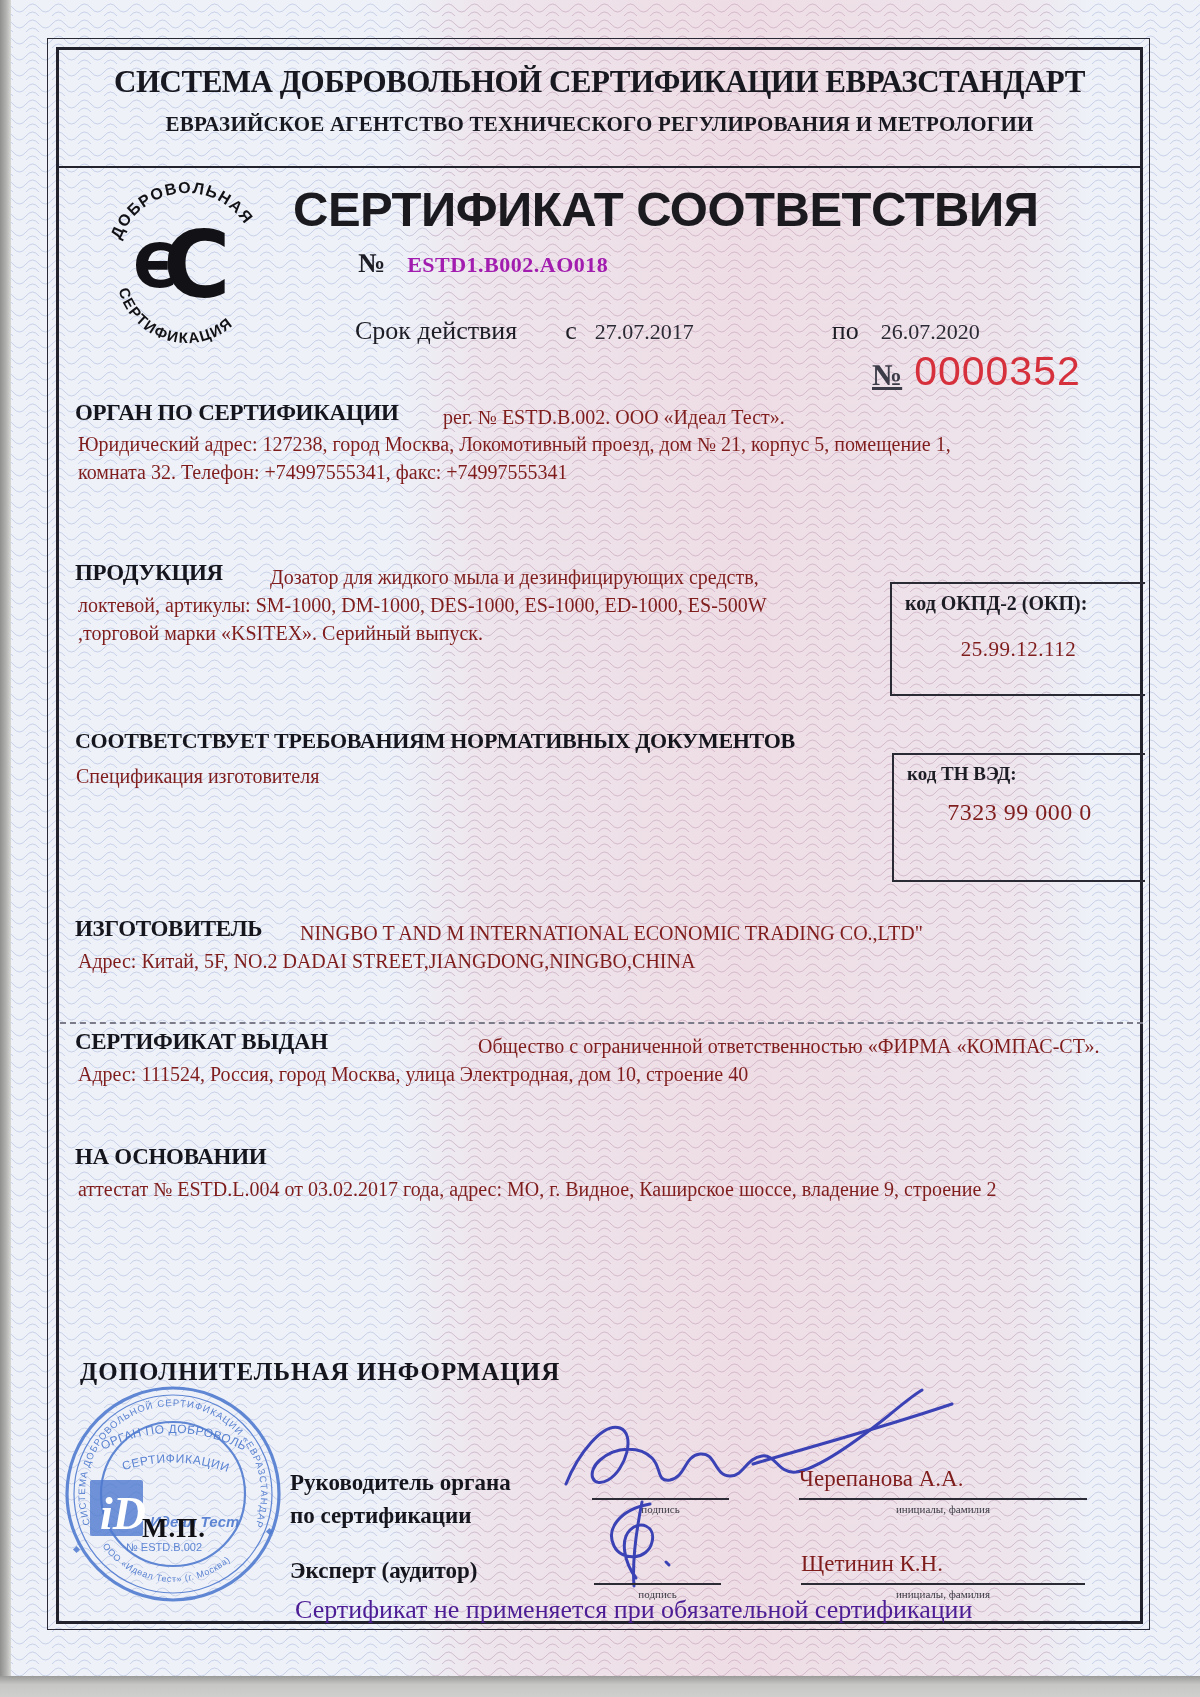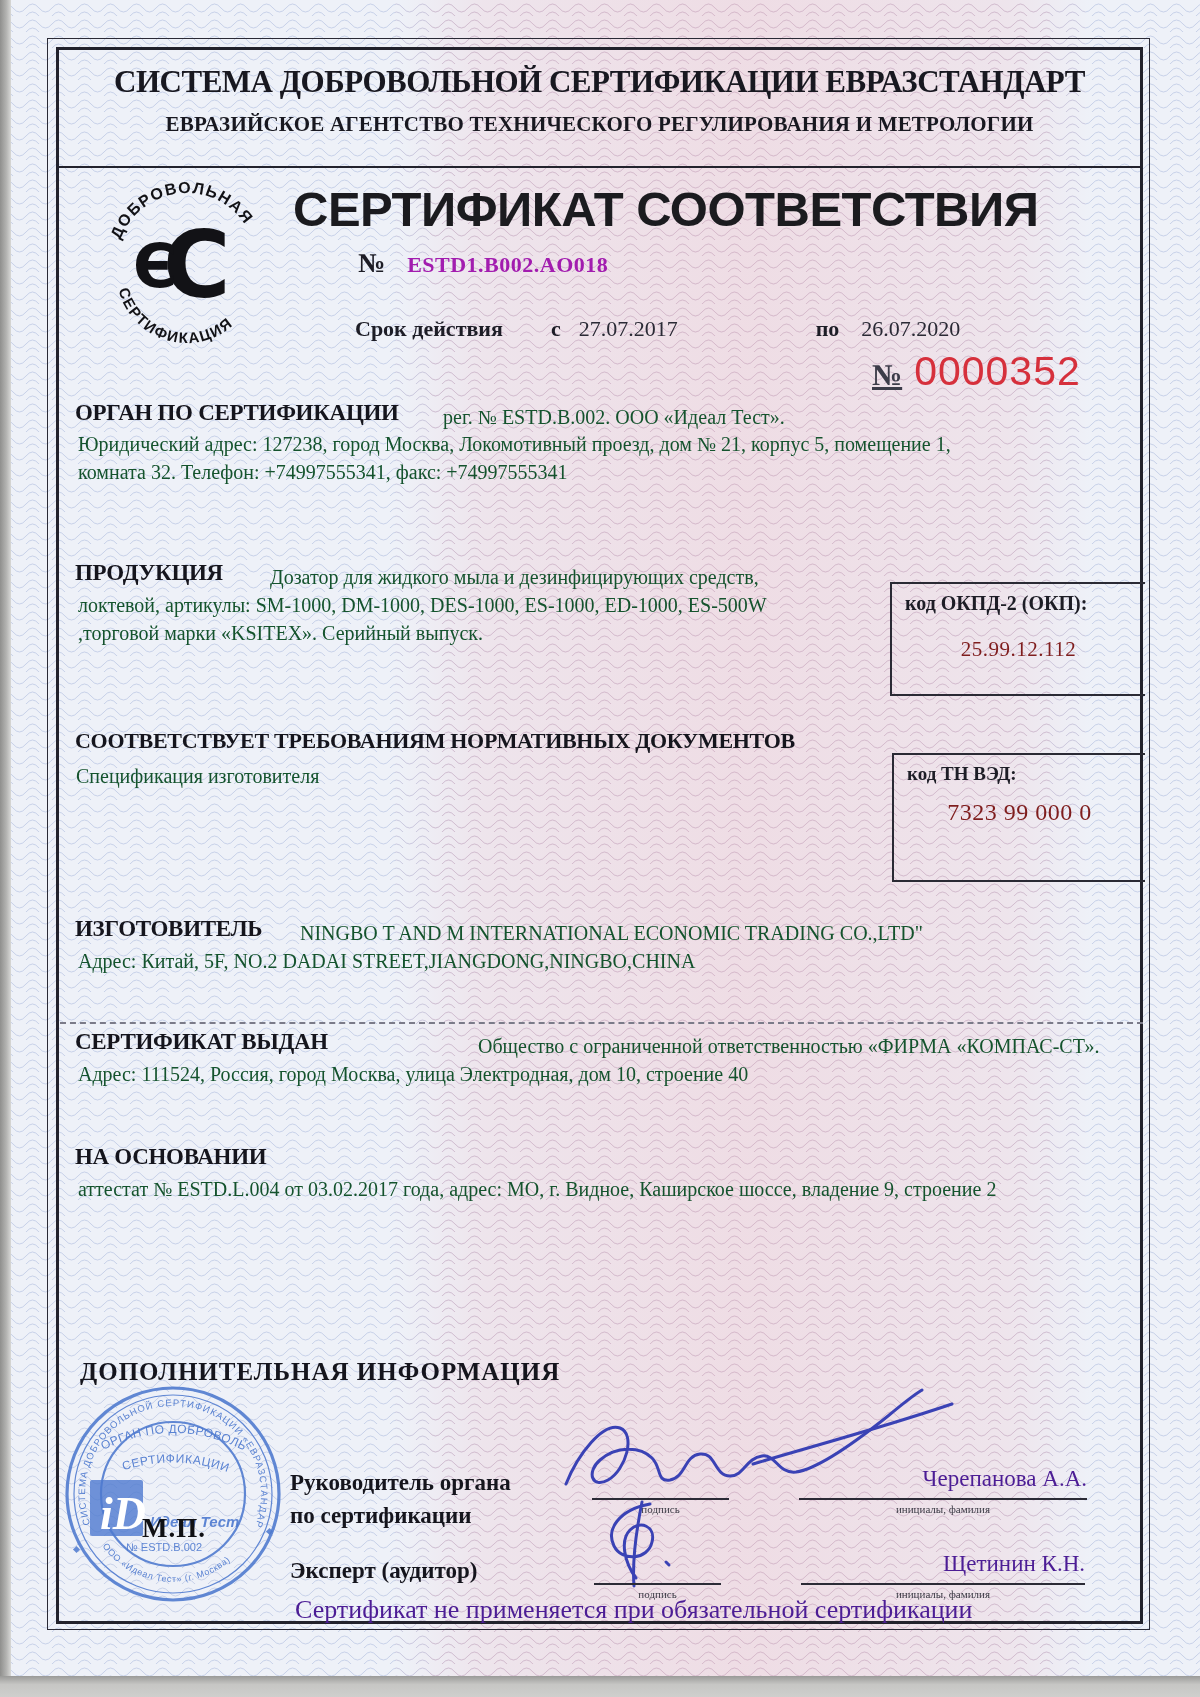--- a/index.html
+++ b/index.html
@@ -1,48 +1,48 @@
 <!DOCTYPE html>
 <html><head>
 <meta charset="utf-8">
 <style>
   html,body{margin:0;padding:0;background:#b7b7b5;}
   .scan{position:relative;width:1200px;height:1697px;overflow:hidden;background:#c9c9c7;
         font-family:"Liberation Serif","DejaVu Serif",serif;}
   .paper{position:absolute;left:0;top:0;width:1200px;height:1697px;}
   .abs{position:absolute;}
-  .t{font:20px/28px "Liberation Serif","DejaVu Serif",serif;color:#14532d;white-space:nowrap;}
+  .t{font:20px/28px "Liberation Serif","DejaVu Serif",serif;color:#7f1d1d;white-space:nowrap;}
   .h{font-family:"Liberation Serif","DejaVu Serif",serif;font-weight:bold;font-size:23px;
      color:#15151d;letter-spacing:-0.3px;white-space:nowrap;}
   .row{display:flex;align-items:baseline;}
   .hdr1{width:1087px;left:56px;top:64px;text-align:center;font-weight:bold;font-size:31px;
         letter-spacing:-0.5px;color:#181820;}
   .hdr2{width:1087px;left:56px;top:112px;text-align:center;font-weight:bold;font-size:21px;
         letter-spacing:0.2px;color:#181820;}
   .hdr-rule{left:57px;top:166px;width:1086px;height:2px;background:#23232d;}
   .frame-outer{left:47px;top:38px;width:1101px;height:1590px;border:1.5px solid #2a2a36;}
   .frame-inner{left:56px;top:47px;width:1081px;height:1571px;border:3px solid #22222c;}
   .doc-title{left:293px;top:181px;font-family:"Liberation Sans","DejaVu Sans",sans-serif;
              font-weight:bold;font-size:49px;letter-spacing:-0.5px;color:#1b1b1f;white-space:nowrap;}
   .no-sym{font-weight:bold;font-size:27px;color:#1d1d26;}
   .no-val{font-weight:bold;font-size:22px;color:#a21caf;margin-left:22px;letter-spacing:0.5px;}
-  .vlab{font-weight:bold;font-size:22px;color:#1d1d26;}
+  .vlab{font-weight:normal;font-size:26px;color:#1d1d26;}
   .vdate{font-size:22px;color:#2a2a35;}
   .serial-sym{font-size:30px;color:#3c3c49;font-weight:bold;}
   .serial-val{font-family:"Liberation Sans","DejaVu Sans",sans-serif;font-size:41px;
               color:#d6303c;letter-spacing:1px;margin-left:12px;font-weight:500;}
   .code-box{position:absolute;border:2px solid #2a2a34;border-right:none;}
   .box-label{font-weight:bold;font-size:20px;color:#1d1d26;padding:8px 0 0 13px;white-space:nowrap;
              font-family:"Liberation Serif",serif;}
   .box-value{font-size:21px;color:#7f1d1d;text-align:center;margin-top:22px;letter-spacing:0.5px;}
   .dashed{left:60px;top:1022px;width:1083px;border-top:2px dashed #7b7b89;}
   .sig-label{font-weight:bold;font-size:23px;color:#15151d;white-space:nowrap;}
   .sig-line{position:absolute;border-bottom:2px solid #2b2b36;}
   .cap{font-size:11px;color:#3a3a44;text-align:center;white-space:nowrap;}
-  .name{font-size:23px;color:#4c1d95;text-align:right;white-space:nowrap;}
+  .name{font-size:23px;color:#7f1d1d;text-align:left;white-space:nowrap;}
   .mp{font-weight:bold;font-size:27px;color:#101014;letter-spacing:1px;}
   .footer-note{font-size:26px;color:#4c1d95;white-space:nowrap;}
   .addl{font-weight:bold;font-size:25px;letter-spacing:1px;color:#15151d;white-space:nowrap;}
   .edge-left{left:0;top:0;width:11px;height:1697px;
              background:linear-gradient(90deg,#8f8f8d,#b5b5b3 60%,#d8d8d6);}
   .edge-bottom{left:0;top:1676px;width:1200px;height:21px;
                background:linear-gradient(180deg,#9a9a98,#c6c6c4 40%,#cfcfcd);}
   .pinkband{left:400px;top:0;width:690px;height:1676px;pointer-events:none;
             background:linear-gradient(90deg,rgba(236,178,188,0) 0%,rgba(238,172,182,0.18) 12%,
                         rgba(240,168,178,0.28) 50%,rgba(238,172,182,0.18) 88%,rgba(236,178,188,0) 100%);}

